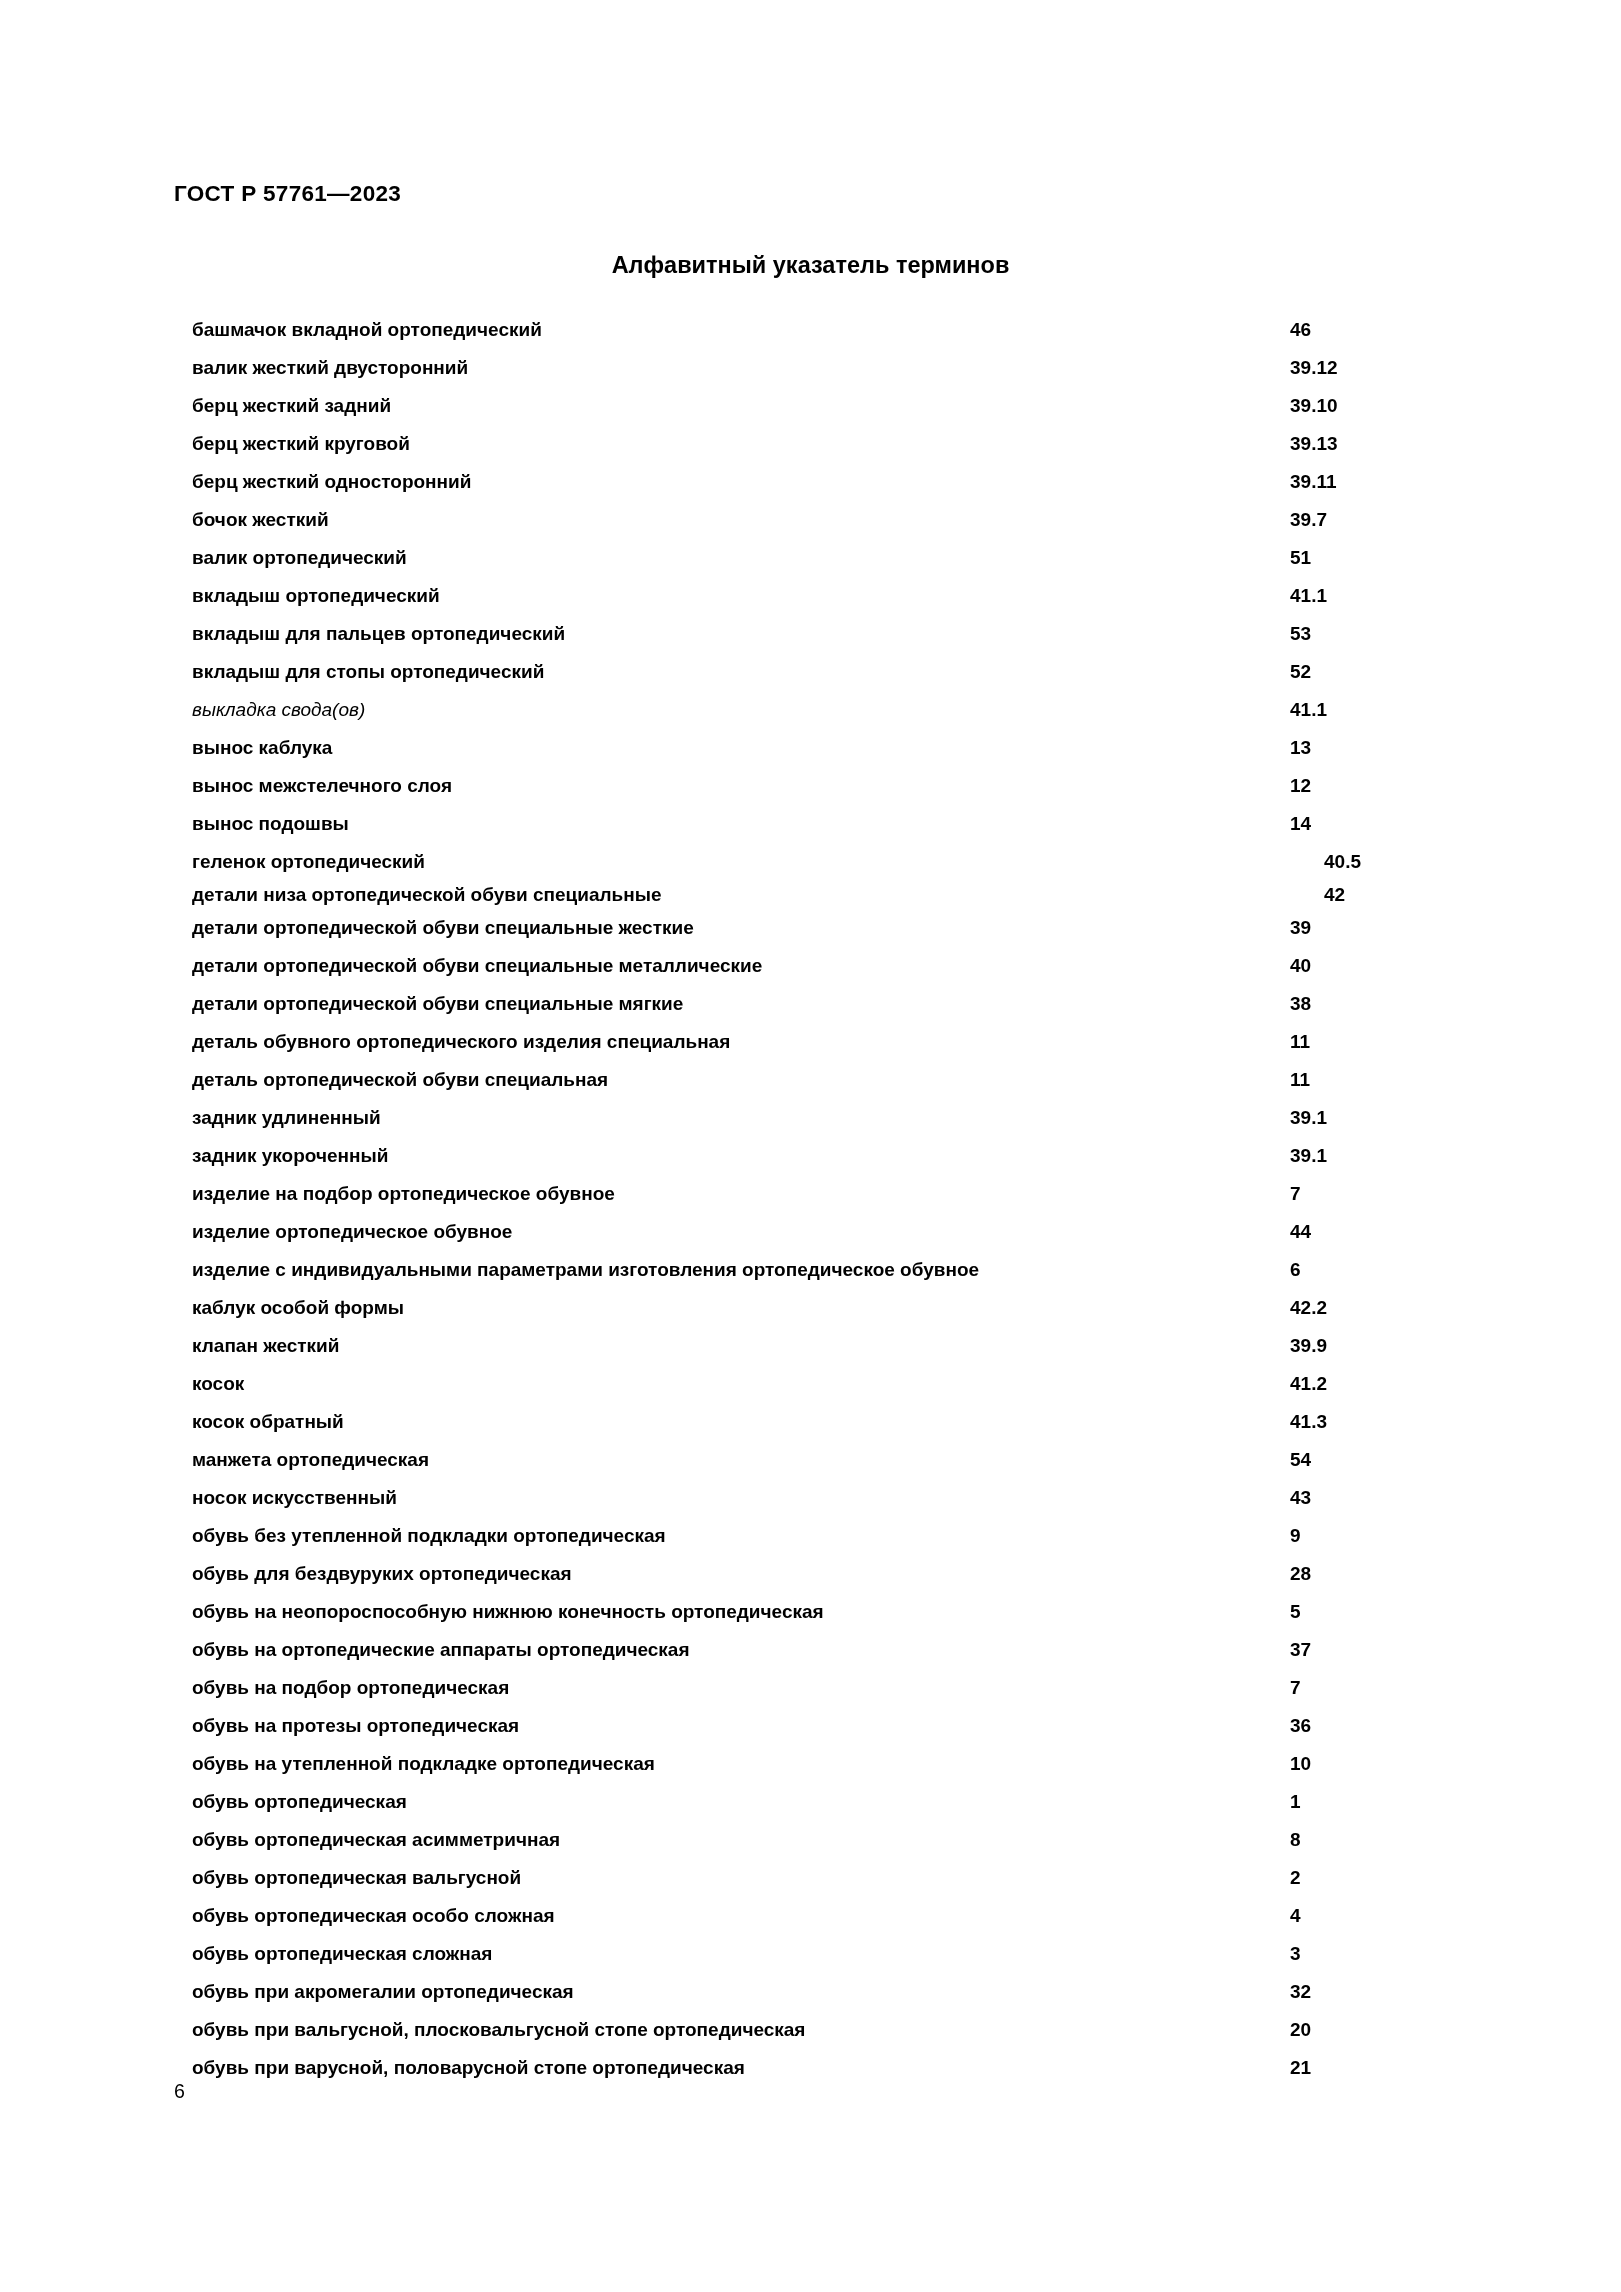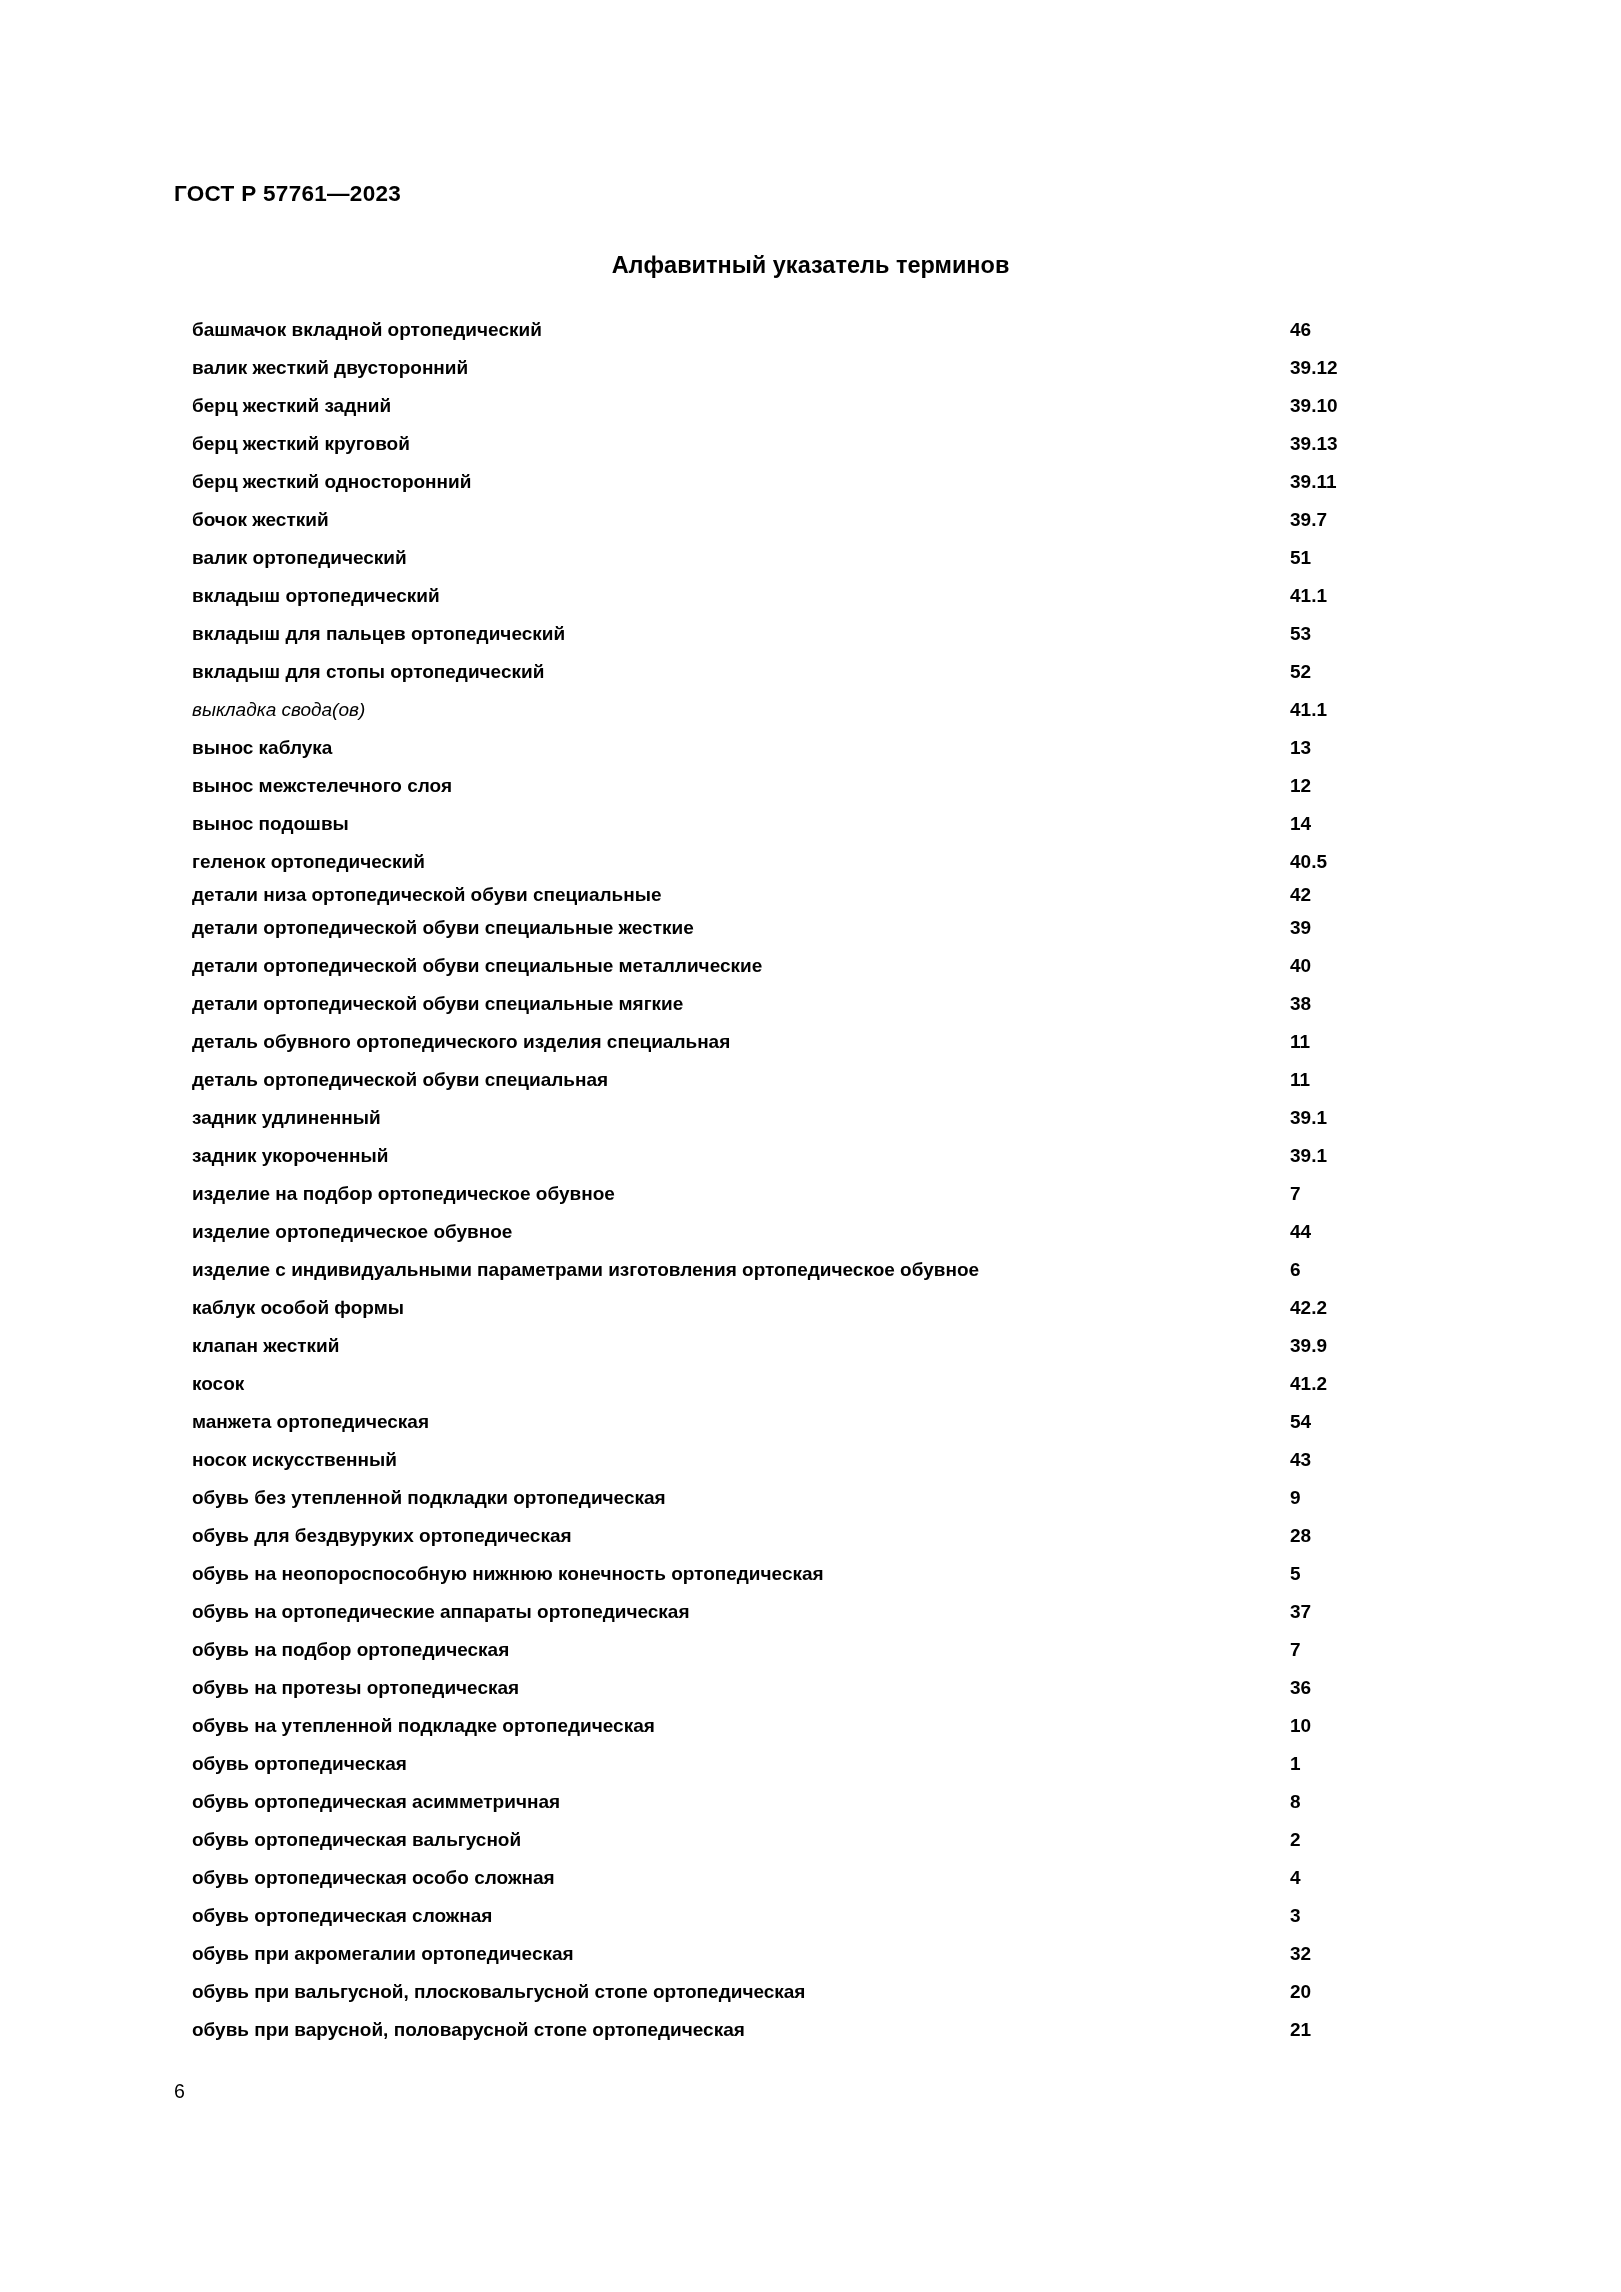--- a/index.html
+++ b/index.html
@@ -43,20 +43,21 @@
   }
   .index-row {
     display: flex;
     align-items: baseline;
     height: 38px;
     font-size: 19px;
     font-weight: bold;
   }
   .index-row.tight {
     height: 33px;
+    gap: 34px;
   }
   .index-row .term {
     flex: 0 0 1098px;
     white-space: nowrap;
   }
   .index-row .num {
     flex: 1 1 auto;
     text-align: left;
   }
   .index-row.italic .term {
@@ -190,20 +191,24 @@
       </div>
       <div class="index-row">
         <span class="term">клапан жесткий</span>
         <span class="num">39.9</span>
       </div>
       <div class="index-row">
         <span class="term">косок</span>
         <span class="num">41.2</span>
       </div>
       <div class="index-row">
+        <span class="term">косок обратный</span>
+        <span class="num">41.3</span>
+      </div>
+      <div class="index-row">
         <span class="term">манжета ортопедическая</span>
         <span class="num">54</span>
       </div>
       <div class="index-row">
         <span class="term">носок искусственный</span>
         <span class="num">43</span>
       </div>
       <div class="index-row">
         <span class="term">обувь без утепленной подкладки ортопедическая</span>
         <span class="num">9</span>

